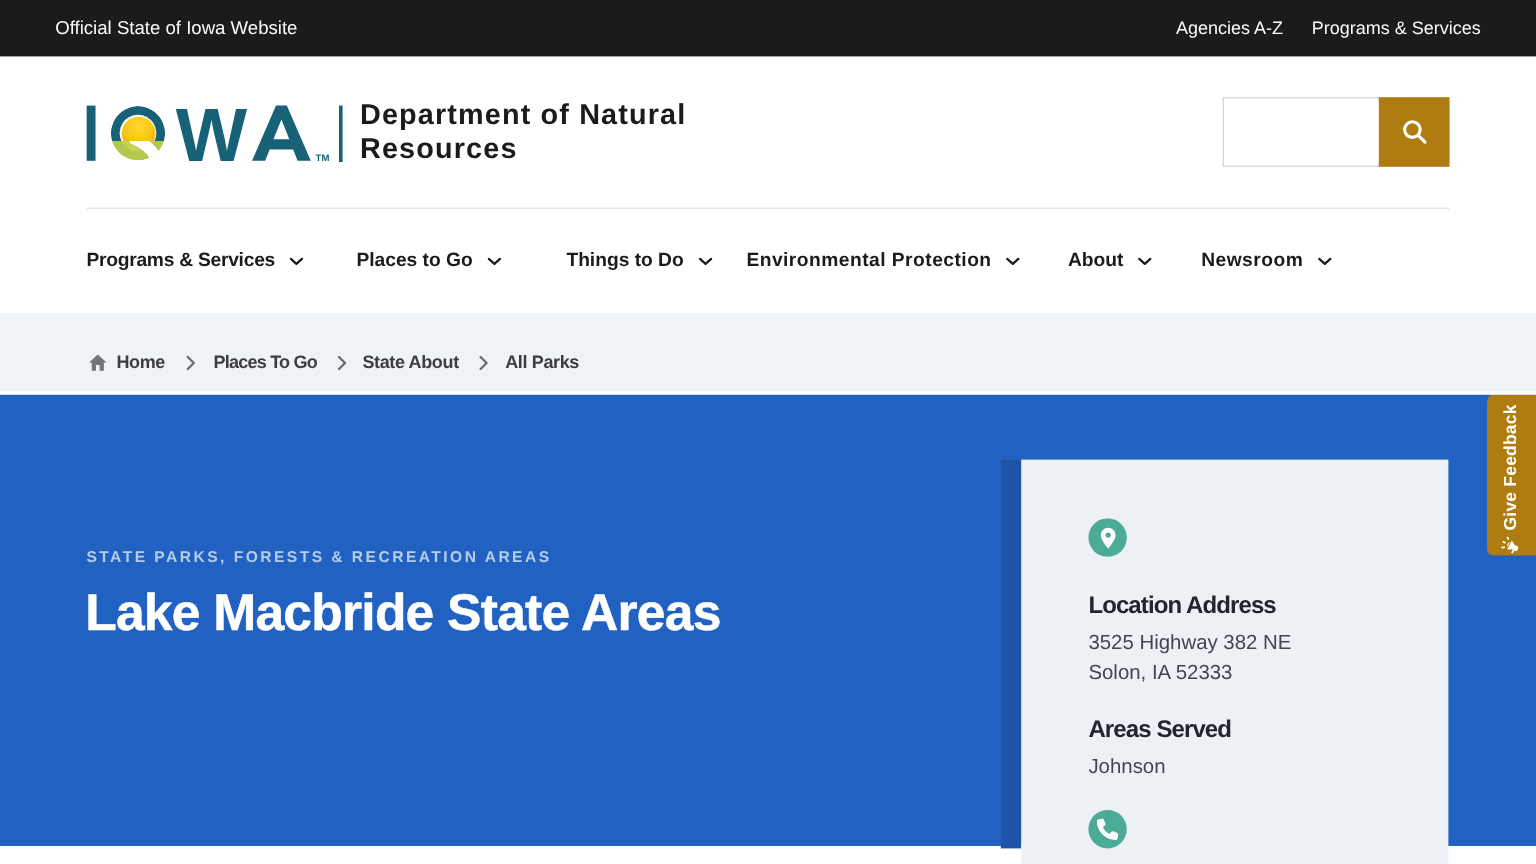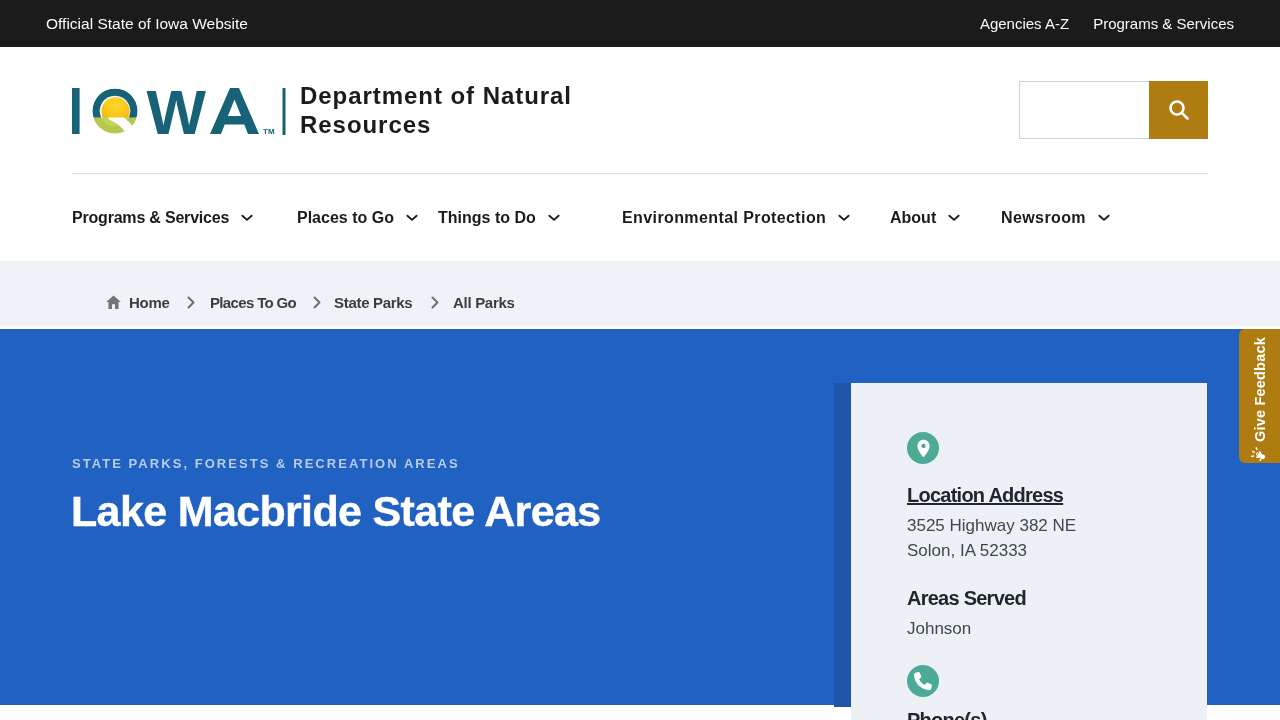--- a/index.html
+++ b/index.html
@@ -30,21 +30,21 @@
   .navwrap { border-top:1px solid #dcdcdc; margin:0 72px; position:relative;
     height:88px; }
   .nav-item { position:absolute; top:0; height:88px; display:flex;
     align-items:center; gap:12px; font-size:16px; font-weight:bold;
     color:#1b1b1b; letter-spacing:-0.3px; white-space:nowrap; }
 
   
   .crumbbar { height:65px; background:#eff3f8; position:relative;
     margin-bottom:3px; }
   .crumbbar > * { position:absolute; top:0; height:82px; display:flex;
-    align-items:center;margin-left:32px; }
+    align-items:center; }
   .crumb { font-size:15px; font-weight:bold; color:#3d3d3d;
     letter-spacing:-0.3px; white-space:nowrap; }
 
   
   .hero { position:relative; height:376px; background:#2161c1; }
   .eyebrow2 { position:absolute; left:72px; top:127px; font-size:13px;
     font-weight:bold; color:#b6cdea; letter-spacing:2.05px; }
   .h1x { position:absolute; left:71px; top:158px; font-size:43px;
     font-weight:bold; color:#fff; letter-spacing:-0.65px;
     -webkit-text-stroke:0.4px #fff; }
@@ -126,21 +126,21 @@
   </div>
 </div>
 
 <div class="navwrap">
   <span class="nav-item" style="left:0;letter-spacing:-0.2px;">Programs &amp; Services <svg width="12" height="8" viewBox="0 0 13 8" fill="none">
         <path d="M1.5 1.5 L6.5 6 L11.5 1.5" stroke="#1b1b1b" stroke-width="2" stroke-linecap="round" stroke-linejoin="round"></path>
       </svg></span>
   <span class="nav-item" style="left:225px;letter-spacing:0;">Places to Go <svg width="12" height="8" viewBox="0 0 13 8" fill="none">
         <path d="M1.5 1.5 L6.5 6 L11.5 1.5" stroke="#1b1b1b" stroke-width="2" stroke-linecap="round" stroke-linejoin="round"></path>
       </svg></span>
-  <span class="nav-item" style="left:366px;letter-spacing:0;">Things to Do <svg width="12" height="8" viewBox="0 0 13 8" fill="none">
+  <span class="nav-item" style="left:400px;letter-spacing:0;">Things to Do <svg width="12" height="8" viewBox="0 0 13 8" fill="none">
         <path d="M1.5 1.5 L6.5 6 L11.5 1.5" stroke="#1b1b1b" stroke-width="2" stroke-linecap="round" stroke-linejoin="round"></path>
       </svg></span>
   <span class="nav-item" style="left:550px;letter-spacing:0.4px;">Environmental Protection <svg width="12" height="8" viewBox="0 0 13 8" fill="none">
         <path d="M1.5 1.5 L6.5 6 L11.5 1.5" stroke="#1b1b1b" stroke-width="2" stroke-linecap="round" stroke-linejoin="round"></path>
       </svg></span>
   <span class="nav-item" style="left:818px;letter-spacing:0;">About <svg width="12" height="8" viewBox="0 0 13 8" fill="none">
         <path d="M1.5 1.5 L6.5 6 L11.5 1.5" stroke="#1b1b1b" stroke-width="2" stroke-linecap="round" stroke-linejoin="round"></path>
       </svg></span>
   <span class="nav-item" style="left:929px;letter-spacing:0.4px;">Newsroom <svg width="12" height="8" viewBox="0 0 13 8" fill="none">
         <path d="M1.5 1.5 L6.5 6 L11.5 1.5" stroke="#1b1b1b" stroke-width="2" stroke-linecap="round" stroke-linejoin="round"></path>
@@ -158,40 +158,40 @@
       <svg width="8" height="13" viewBox="0 0 8 13" fill="none">
         <path d="M1.5 1.5 L6.5 6.5 L1.5 11.5" stroke="#6e6e6e" stroke-width="2" stroke-linecap="round" stroke-linejoin="round"></path>
       </svg>
     </span>
   <span class="crumb" style="left:178px;letter-spacing:-0.65px;">Places To Go</span>
   <span style="left:281px;">
       <svg width="8" height="13" viewBox="0 0 8 13" fill="none">
         <path d="M1.5 1.5 L6.5 6.5 L1.5 11.5" stroke="#6e6e6e" stroke-width="2" stroke-linecap="round" stroke-linejoin="round"></path>
       </svg>
     </span>
-  <span class="crumb" style="left:302px;">State Parks</span>
+  <span class="crumb" style="left:302px;">State About</span>
   <span style="left:399px;">
       <svg width="8" height="13" viewBox="0 0 8 13" fill="none">
         <path d="M1.5 1.5 L6.5 6.5 L1.5 11.5" stroke="#6e6e6e" stroke-width="2" stroke-linecap="round" stroke-linejoin="round"></path>
       </svg>
     </span>
   <span class="crumb" style="left:421px;">All Parks</span>
 </div>
 
 <div class="hero">
   <div class="eyebrow2">STATE PARKS, FORESTS &amp; RECREATION AREAS</div>
   <div class="h1x">Lake Macbride State Areas</div>
   <div class="shadowstrip"></div>
   <div class="card">
     <div class="iconcircle">
       <svg width="21" height="21" viewBox="0 0 24 24">
           <path d="M12 2 C8.1 2 5 5.1 5 9 c0 5.2 7 13 7 13 s7 -7.8 7 -13 C19 5.1 15.9 2 12 2 Z m0 9.5 A2.5 2.5 0 1 1 12 6.5 a2.5 2.5 0 0 1 0 5 Z" fill="#fff"></path>
         </svg>
     </div>
-    <h3 style="margin-top:20px;text-decoration:underline;">Location Address</h3>
+    <h3 style="margin-top:30px;">Location Address</h3>
     <p style="margin-top:6px;">3525 Highway 382 NE<br>Solon, IA 52333</p>
     <h3 style="margin-top:24px;">Areas Served</h3>
     <p style="margin-top:6px;">Johnson</p>
     <div class="iconcircle" style="margin-top:24px;">
       <svg width="18" height="18" viewBox="0 0 512 512">
           <path d="M164.9 24.6c-7.7-18.6-28-28.5-47.4-23.2l-88 24C12.1 30.2 0 46 0 64C0 311.4 200.6 512 448 512c18 0 33.8-12.1 38.6-29.5l24-88c5.3-19.4-4.6-39.7-23.2-47.4l-96-40c-16.3-6.8-35.2-2.1-46.3 11.6L304.7 368C234.3 334.7 177.3 277.7 144 207.3L193.3 167c13.7-11.2 18.4-30 11.6-46.3l-40-96z" fill="#fff"></path>
         </svg>
     </div>
     <h3 style="margin-top:12px;">Phone(s)</h3>
   </div>

